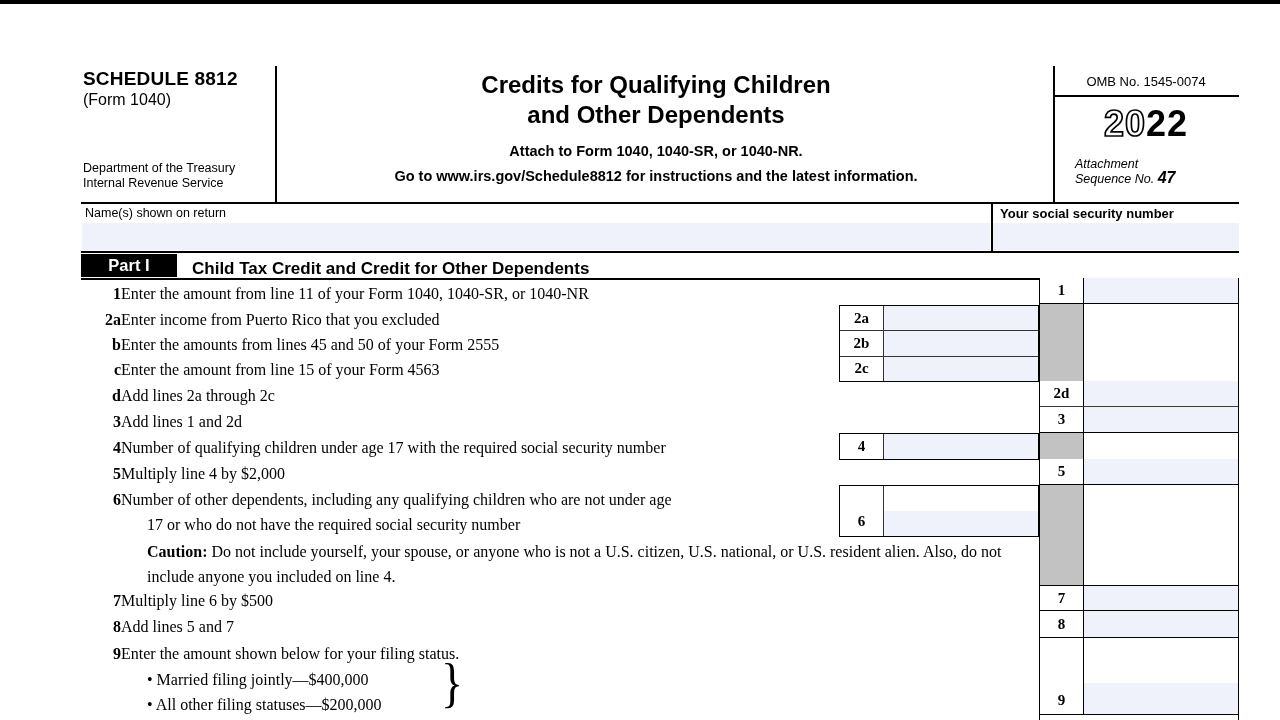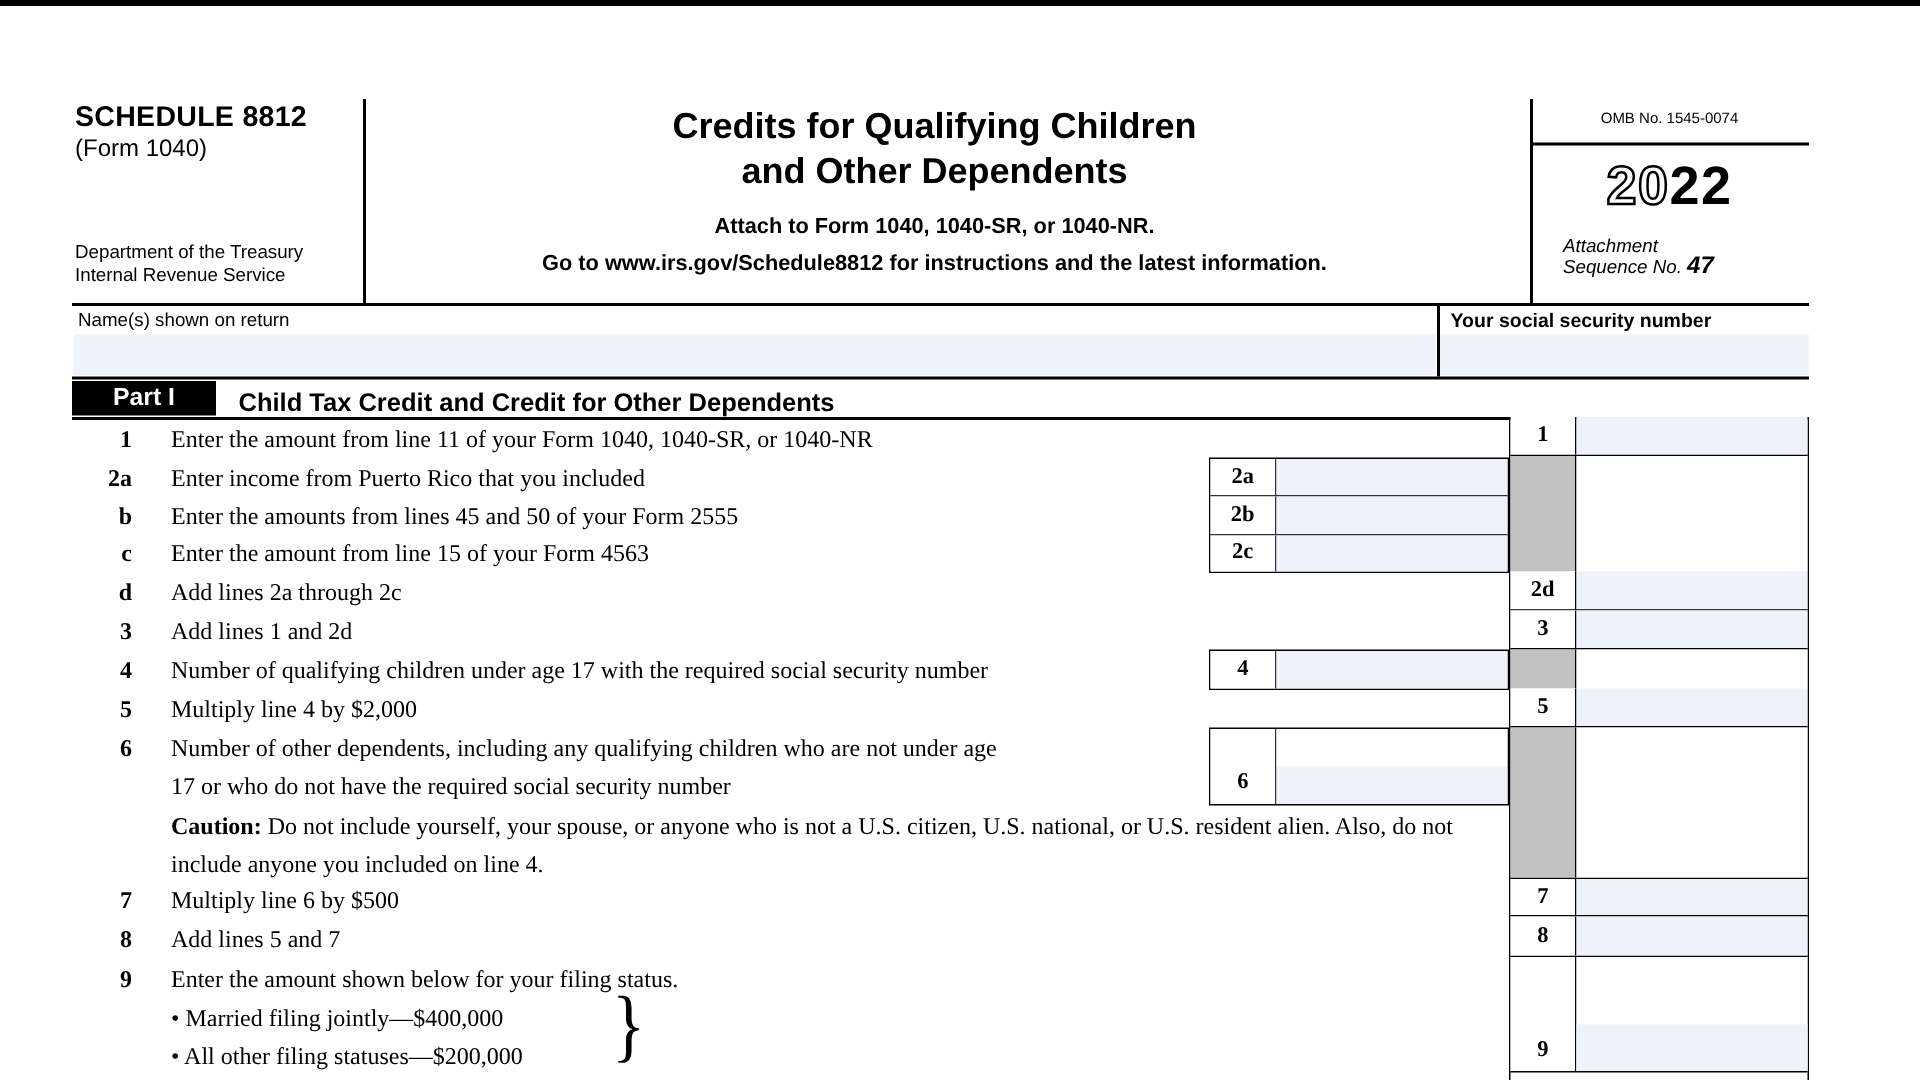--- a/index.html
+++ b/index.html
@@ -7,32 +7,32 @@
     width:1280px; height:720px; overflow:hidden; background:#ffffff;
     font-family:"Liberation Sans", sans-serif; color:#000;
     position:relative;
   }
   .abs { position:absolute; }
   .hl { position:absolute; background:#000; height:1.5px; }
   .vl { position:absolute; background:#000; width:1.5px; }
 
   #topbar { position:absolute; left:0; top:0; width:1280px; height:4px; background:#000; }
 
-  #form { position:absolute; left:48px; top:0; width:1158px; height:720px; }
+  #form { position:absolute; left:81px; top:0; width:1158px; height:720px; }
 
   
   .sched   { font-weight:700; font-size:19px; letter-spacing:.2px; }
   .f1040   { font-weight:400; font-size:16px; }
   .agency  { font-size:12.5px; line-height:15px; }
   .titlebox{ left:200px; top:70px; width:750px; text-align:center; }
   .title   { font-weight:700; font-size:24px; line-height:30px; }
   .attach  { font-weight:700; font-size:14.5px; margin-top:13px; }
   .goto    { font-weight:700; font-size:14.5px; margin-top:9px; }
   .goto .url { }
-  .omb     { font-size:10px; }
+  .omb     { font-size:13px; }
   .year    { font-weight:700; font-size:36px; font-family:"Liberation Sans",sans-serif; letter-spacing:1px; }
   .yr-out  { color:#fff; -webkit-text-stroke:1.7px #000; }
   .attxt   { font-size:12.5px; line-height:14px;font-style:italic; }
   .seqno   { font-weight:700; font-size:16px; }
 
   
   .smalllab { font-size:12.5px; }
   .ssnlab   { font-weight:700; font-size:13px; }
   .fillband { position:absolute; background:#eff1fb; }
 
@@ -40,21 +40,21 @@
   .partbox { position:absolute; left:0; top:254px; width:96px; height:23px;
              background:#000; color:#fff; font-weight:700; font-size:16.5px;
              display:flex; align-items:center; justify-content:center; }
   .parttitle { position:absolute; left:111px; top:254px; height:29px;
              font-weight:700; font-size:17px; display:flex; align-items:center; }
 
   
   .brow { position:absolute; left:0; display:flex; align-items:flex-end; height:25px;
           font-family:"Liberation Serif", serif; font-size:16px; }
   .ln   { flex:none; width:40px; text-align:right; font-weight:700; line-height:25px; }
-  .bt   { margin-left:26px; white-space:nowrap; line-height:25px; }
+  .bt   { white-space:nowrap; line-height:25px; }
   .bt.noind { margin-left:0; }
   .dots { flex:1 1 auto; height:20px; margin-left:10px; margin-right:4px;
           background-image:radial-gradient(circle, #222 1.15px, rgba(0,0,0,0) 1.5px);
           background-size:19px 20px; background-position:2px 12px; background-repeat:repeat-x; }
   .cap  { position:absolute; left:66px; width:890px; font-family:"Liberation Serif",serif;
           font-size:16px; line-height:25px; }
   .brace { position:absolute; left:358px; top:653px; font-family:"Liberation Serif",serif;
            font-size:54px; font-weight:400; line-height:60px; transform:scaleX(.85); }
 
   
@@ -125,21 +125,21 @@
   <div class="parttitle">Child Tax Credit and Credit for Other Dependents</div>
   <div class="hl" style="left:0;top:277.5px;width:1158px;height:2px"></div>
 
   <div class="brow" style="top:281px;width:952px">
     <span class="ln">1</span>
     <span class="bt">Enter the amount from line 11 of your Form 1040, 1040-SR, or 1040-NR</span>
     <span class="dots"></span>
   </div>
   <div class="brow" style="top:307px;width:754px">
     <span class="ln">2a</span>
-    <span class="bt">Enter income from Puerto Rico that you included</span>
+    <span class="bt">Enter income from Puerto Rico that you excluded</span>
     <span class="dots"></span>
   </div>
   <div class="brow" style="top:332px;width:754px">
     <span class="ln">b</span>
     <span class="bt">Enter the amounts from lines 45 and 50 of your Form 2555</span>
     <span class="dots"></span>
   </div>
   <div class="brow" style="top:357px;width:754px">
     <span class="ln">c</span>
     <span class="bt">Enter the amount from line 15 of your Form 4563</span>

